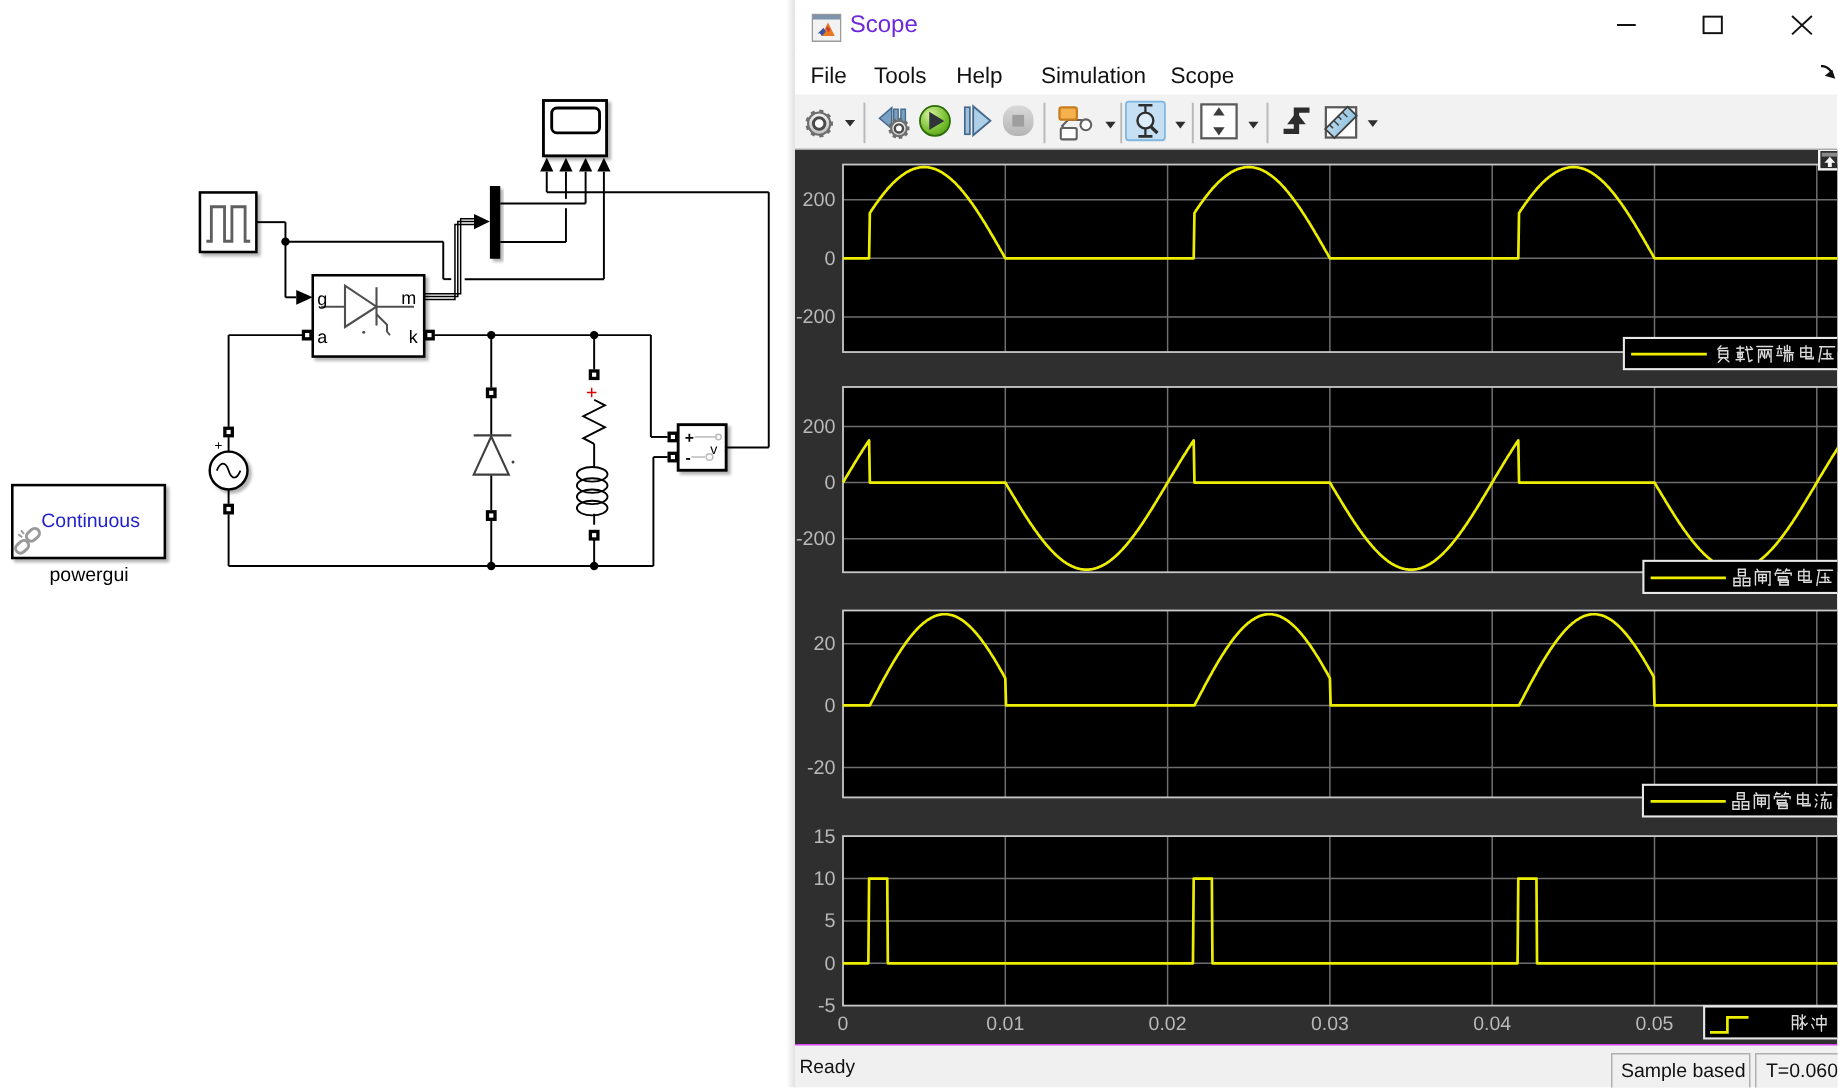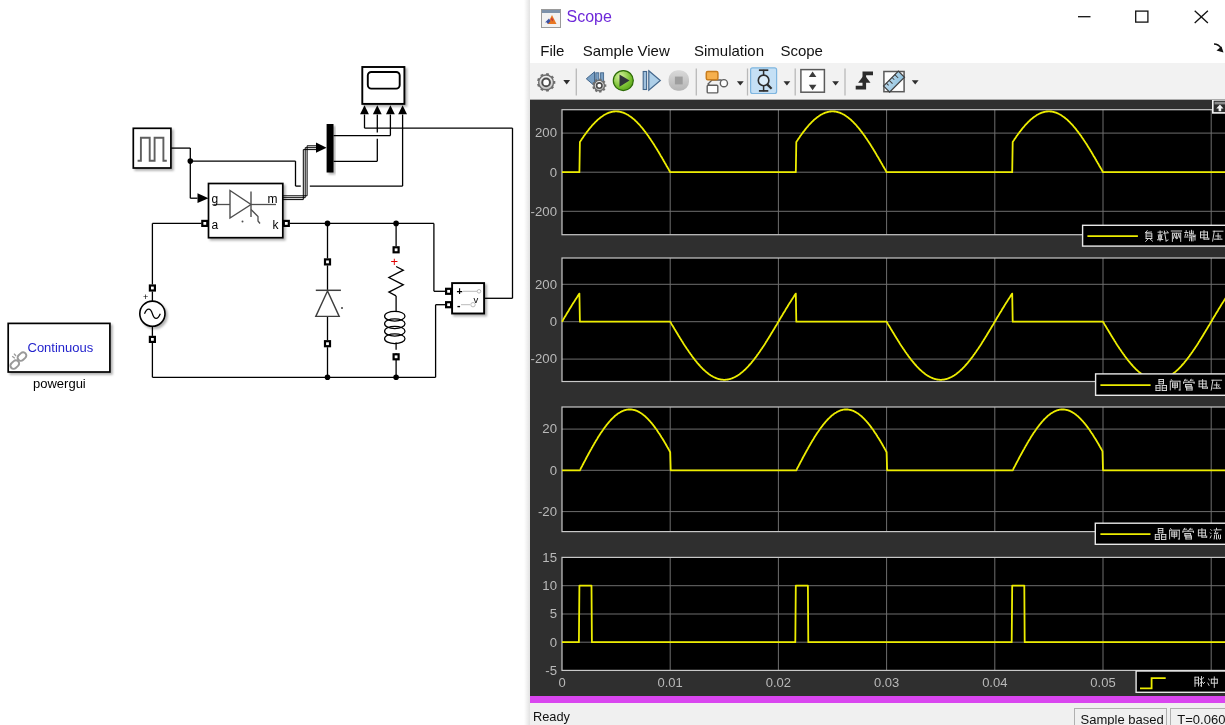--- a/index.html
+++ b/index.html
@@ -2,21 +2,21 @@
 <html><head><meta charset="utf-8"><style>
 html,body{margin:0;padding:0;width:1225px;height:725px;overflow:hidden;background:#fff;
 font-family:"Liberation Sans", sans-serif;}
 #root{position:relative;width:1225px;height:725px;}
 #scope{position:absolute;left:530px;top:0;width:695px;height:725px;background:#fff;border-left:1px solid #d0d0d0;}
 #edge{position:absolute;left:524px;top:0;width:6px;height:725px;background:linear-gradient(to right,#ffffff,#e2e2e2);}
 #titlebar{position:absolute;left:530px;top:0;width:695px;height:33px;background:#ffffff;}
 #titlebar .title{position:absolute;left:36.5px;top:7.5px;font-size:16px;color:#6d28d9;}
 #menubar{position:absolute;left:530px;top:33px;width:609px;height:29px;background:#ffffff;font-size:15px;color:#111;}
 #menubar span{position:absolute;top:9px;}
-#statusbar{position:absolute;left:530px;top:696px;width:695px;height:29px;background:#f0f0f0;border-top:7px solid #d946ef;box-sizing:border-box;}
+#statusbar{position:absolute;left:530px;top:696px;width:695px;height:29px;background:#f0f0f0;border-top:1px solid #d946ef;box-sizing:border-box;}
 #statusbar .rd{position:absolute;left:3px;top:6px;font-size:12.8px;color:#111;}
 .sbox{position:absolute;top:5px;height:26px;background:#f0f0f0;border:1px solid #b0b0b0;font-size:13px;color:#111;
 padding:3px 6px 0 6px;box-sizing:border-box;white-space:nowrap;}
 </style></head><body>
 <div id="root">
     <svg width="530" height="725" viewBox="0 0 530 725" style="position:absolute;left:0;top:0">
       <rect x="0" y="0" width="530" height="725" fill="#ffffff"></rect>
       <defs>
         <filter id="bsh" x="-20%" y="-20%" width="150%" height="150%">
           <feDropShadow dx="2" dy="2" stdDeviation="1.2" flood-color="#000" flood-opacity="0.3"></feDropShadow>
@@ -165,22 +165,22 @@
       <div class="title">Scope</div>
       <svg width="160" height="33" viewBox="0 0 160 33" style="position:absolute;left:530px;top:0">
 <line x1="18" y1="16.7" x2="30.5" y2="16.7" stroke="#111" stroke-width="1.3"></line>
 <rect x="75.7" y="11.1" width="12.2" height="11" fill="none" stroke="#111" stroke-width="1.3"></rect>
 <line x1="134.7" y1="10.7" x2="147.9" y2="22.9" stroke="#111" stroke-width="1.3"></line>
 <line x1="147.9" y1="10.7" x2="134.7" y2="22.9" stroke="#111" stroke-width="1.3"></line>
 </svg>
     </div>
     <div id="menubar">
       <span style="left:10.3px">File</span>
-      <span style="left:52.7px">Sample</span>
-      <span style="left:107.5px">View</span>
+      <span style="left:52.7px">Tools</span>
+      <span style="left:107.5px">Help</span>
       <span style="left:164px">Simulation</span>
       <span style="left:250.4px">Scope</span>
       <svg width="14" height="12" viewBox="0 0 14 12" style="position:absolute;left:683px;top:10px">
 <path d="M1 1 C4 1 6 2 8 5" fill="none" stroke="#111" stroke-width="1.6"></path>
 <path d="M10.5 9.5 L3.5 7.5 L8.5 3.5 Z" fill="#111"></path>
 </svg>
     </div>
     <svg width="695" height="39" viewBox="530 62 695 39" style="position:absolute;left:530px;top:62px">
       <defs>
         <linearGradient id="ggr" x1="0" y1="0" x2="0" y2="1">

